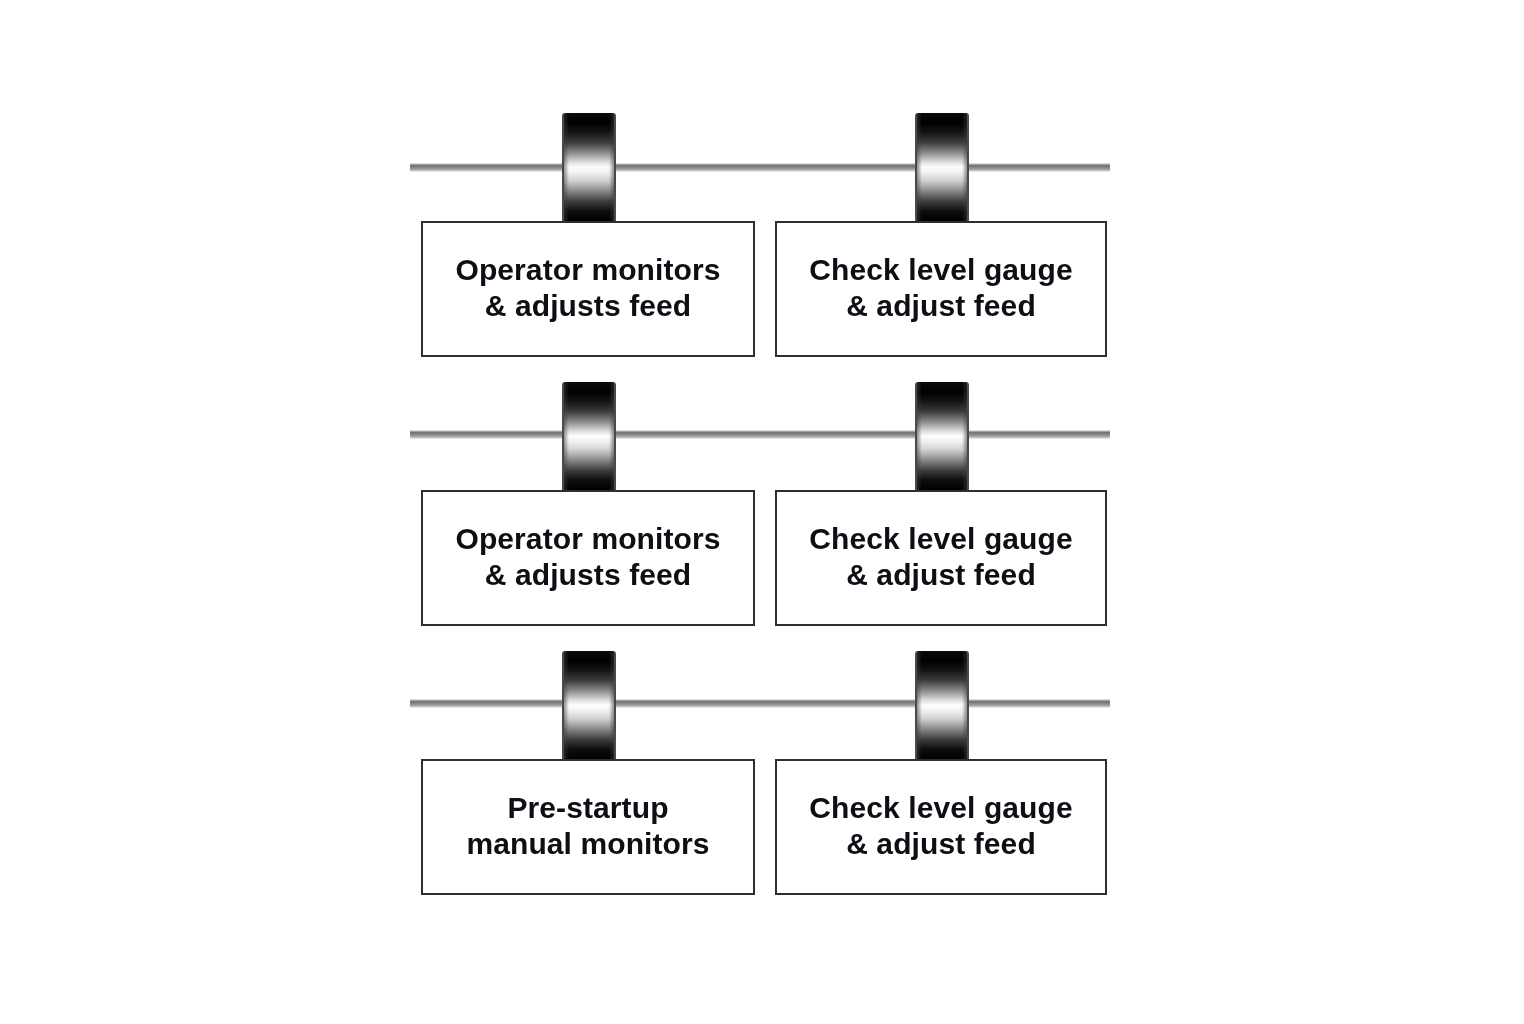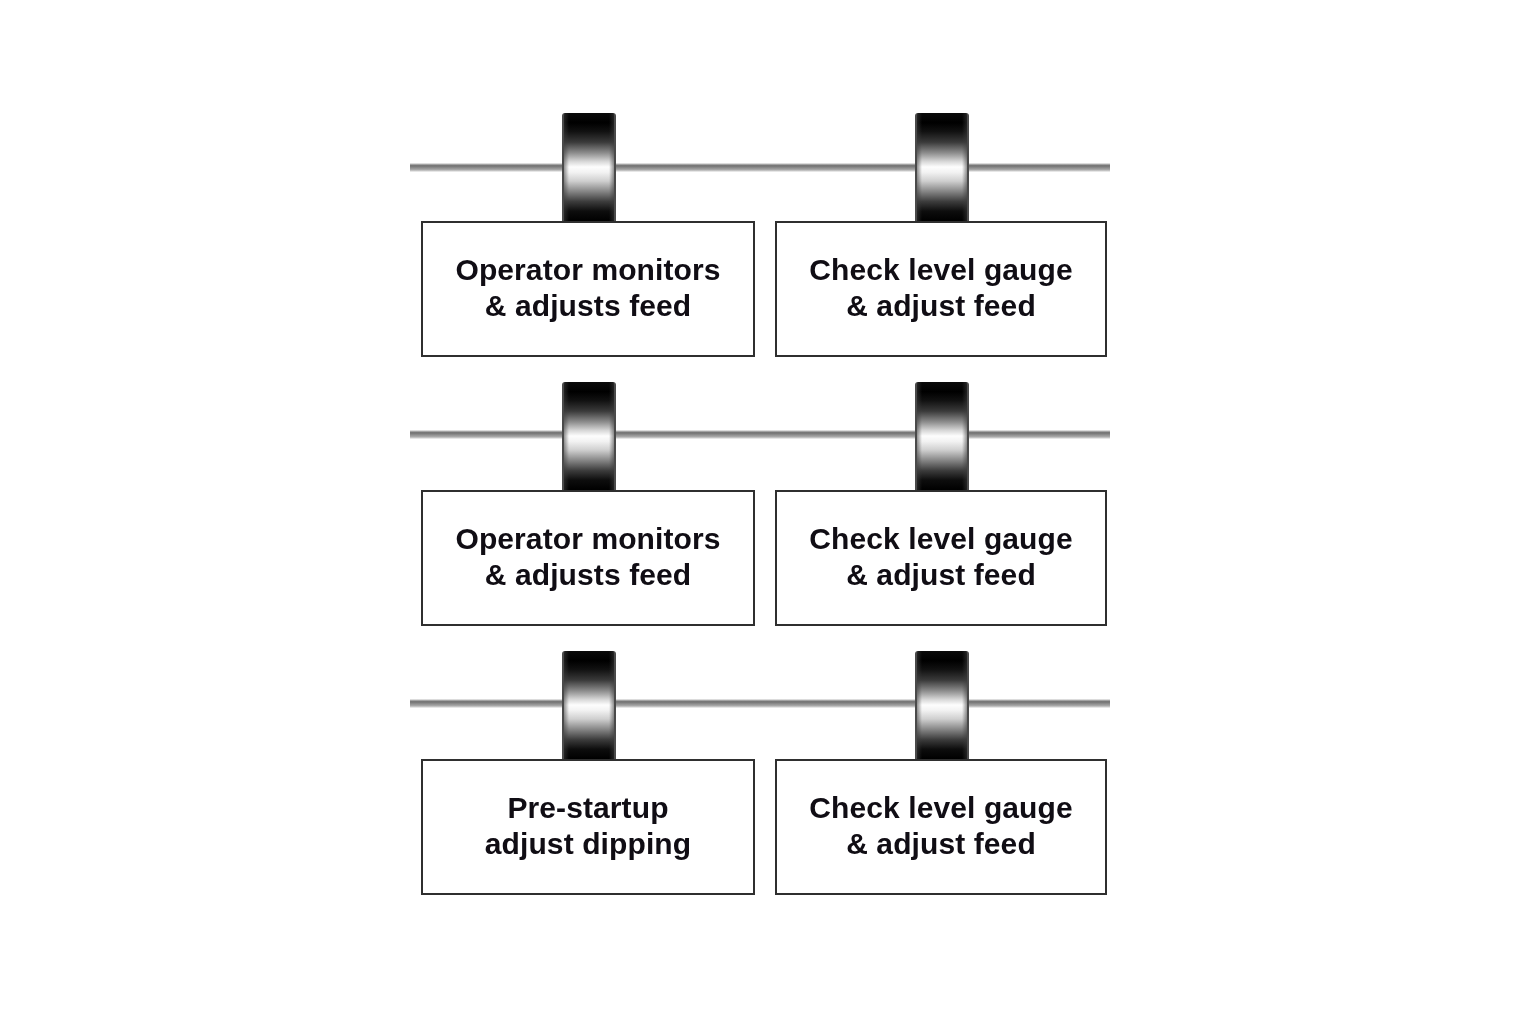--- a/index.html
+++ b/index.html
@@ -140,21 +140,21 @@
 &amp; adjust feed</div>
   </div>
 
   <div class="flow-line" style="left:410px; top:699px; width:700px;"></div>
 
   <div class="roller" style="left:562px; top:651px; width:50px; height:108px;"></div>
   <div class="roller" style="left:915px; top:651px; width:50px; height:108px;"></div>
 
   <div class="process-box" style="left:421px; top:759px; width:334px; height:136px;">
     <div class="process-box-label">Pre-startup
-adjust dipping</div>
+manual monitors</div>
   </div>
 
   <div class="process-box" style="left:775px; top:759px; width:332px; height:136px;">
     <div class="process-box-label">Check level gauge
 &amp; adjust feed</div>
   </div>
 
 </div>
 
 </body></html>

